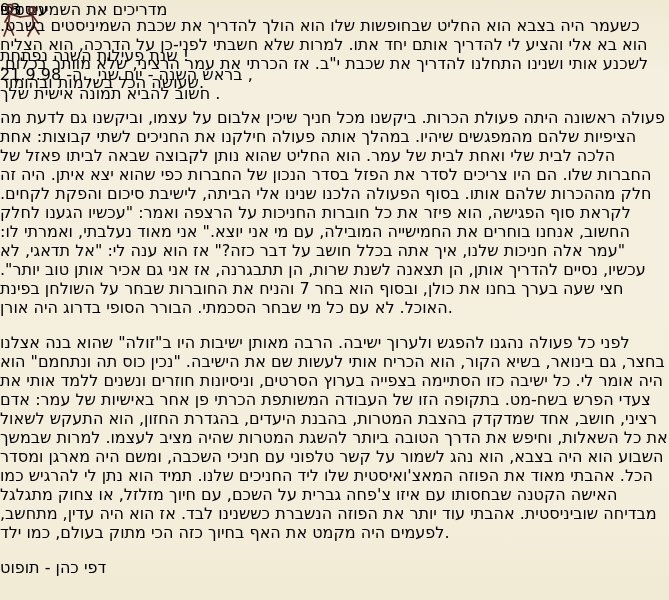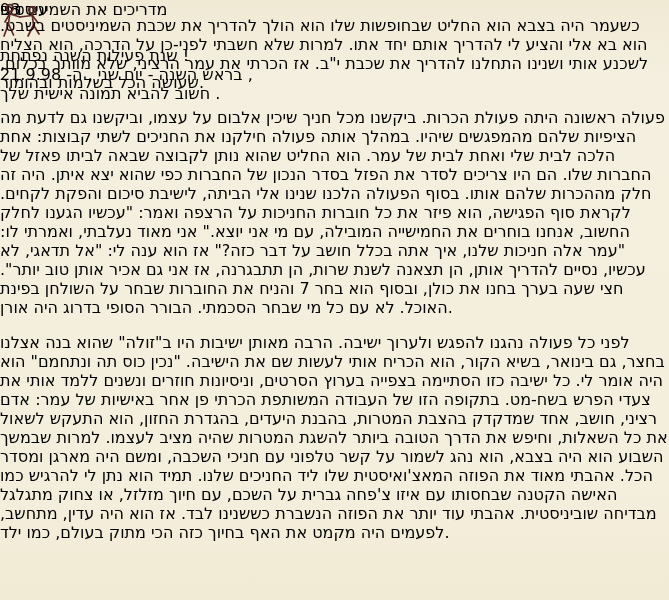--- a/index.html
+++ b/index.html
@@ -296,20 +296,21 @@
     <div class="card-d card-d1">בראש השנה - יום שני , ה- 21.9.98 ,</div>
     <div class="card-rem">חשוב להביא תמונה אישית שלך .</div>
   </div>
 
   <div class="abs bodytext">
     <div class="wrap-card"></div>
     <div class="wrap-photo"></div>
     <p>כשעמר היה בצבא הוא החליט שבחופשות שלו הוא הולך להדריך את שכבת השמיניסטים בשבט. הוא בא אלי והציע לי להדריך אותם יחד אתו. למרות שלא חשבתי לפני-כן על הדרכה, הוא הצליח לשכנע אותי ושנינו התחלנו להדריך את שכבת י"ב. אז הכרתי את עמר הרציני, שלא מוותר בכלום, שעושה הכל בשלמות ובהומור.</p>
     <p>פעולה ראשונה היתה פעולת הכרות. ביקשנו מכל חניך שיכין אלבום על עצמו, וביקשנו גם לדעת מה הציפיות שלהם מהמפגשים שיהיו. במהלך אותה פעולה חילקנו את החניכים לשתי קבוצות: אחת הלכה לבית שלי ואחת לבית של עמר. הוא החליט שהוא נותן לקבוצה שבאה לביתו פאזל של החברות שלו. הם היו צריכים לסדר את הפזל בסדר הנכון של החברות כפי שהוא יצא איתן. היה זה חלק מההכרות שלהם אותו. בסוף הפעולה הלכנו שנינו אלי הביתה, לישיבת סיכום והפקת לקחים. לקראת סוף הפגישה, הוא פיזר את כל חוברות החניכות על הרצפה ואמר: "עכשיו הגענו לחלק החשוב, אנחנו בוחרים את החמישייה המובילה, עם מי אני יוצא." אני מאוד נעלבתי, ואמרתי לו: "עמר אלה חניכות שלנו, איך אתה בכלל חושב על דבר כזה?" אז הוא ענה לי: "אל תדאגי, לא עכשיו, נסיים להדריך אותן, הן תצאנה לשנת שרות, הן תתבגרנה, אז אני גם אכיר אותן טוב יותר". חצי שעה בערך בחנו את כולן, ובסוף הוא בחר 7 והניח את החוברות שבחר על השולחן בפינת האוכל. לא עם כל מי שבחר הסכמתי. הבורר הסופי בדרוג היה אורן.</p>
     <p>לפני כל פעולה נהגנו להפגש ולערוך ישיבה. הרבה מאותן ישיבות היו ב"זולה" שהוא בנה אצלנו בחצר, גם בינואר, בשיא הקור, הוא הכריח אותי לעשות שם את הישיבה. "נכין כוס תה ונתחמם" הוא היה אומר לי. כל ישיבה כזו הסתיימה בצפייה בערוץ הסרטים, וניסיונות חוזרים ונשנים ללמד אותי את צעדי הפרש בשח-מט. בתקופה הזו של העבודה המשותפת הכרתי פן אחר באישיות של עמר: אדם רציני, חושב, אחד שמדקדק בהצבת המטרות, בהבנת היעדים, בהגדרת החזון, הוא התעקש לשאול את כל השאלות, וחיפש את הדרך הטובה ביותר להשגת המטרות שהיה מציב לעצמו. למרות שבמשך השבוע הוא היה בצבא, הוא נהג לשמור על קשר טלפוני עם חניכי השכבה, ומשם היה מארגן ומסדר הכל. אהבתי מאוד את הפוזה המאצ'ואיסטית שלו ליד החניכים שלנו. תמיד הוא נתן לי להרגיש כמו האישה הקטנה שבחסותו עם איזו צ'פחה גברית על השכם, עם חיוך מזלזל, או צחוק מתגלגל מבדיחה שוביניסטית. אהבתי עוד יותר את הפוזה הנשברת כששנינו לבד. אז הוא היה עדין, מתחשב, לפעמים היה מקמט את האף בחיוך כזה הכי מתוק בעולם, כמו ילד.</p>
+    <div class="signature">דפי כהן - תופוט</div>
   </div>
 
   <div class="abs edge-left"></div>
   <div class="abs edge-top"></div>
   <div class="abs corner-shade"></div>
   <div class="abs edge-bottom"></div>
   <div class="abs edge-right"></div>
 
 </div>
 

